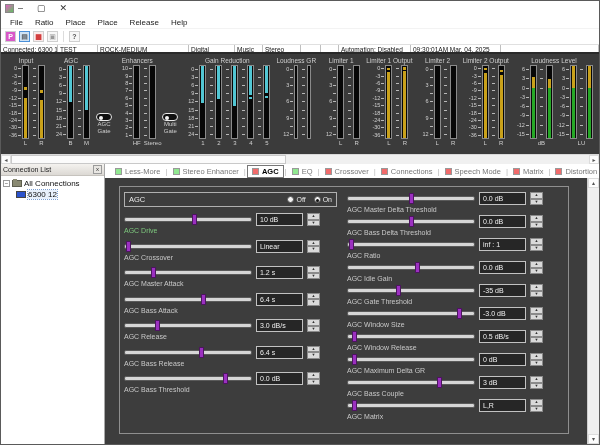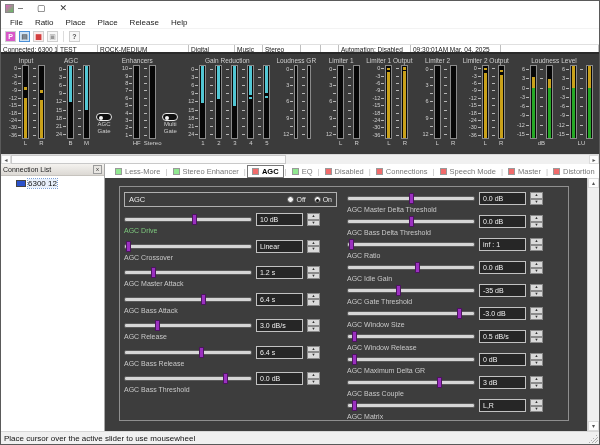--- a/index.html
+++ b/index.html
@@ -1346,20 +1346,25 @@
     <div class="harrow right">▸</div>
   </div>
 
   <div class="main">
     <div class="connpanel">
       <div class="connheader">
         <span class="conntitle">Connection List</span>
         <span class="connclose">x</span>
       </div>
       <div class="tree">
+        <div class="treerow">
+          <span class="expander">−</span>
+          <span class="foldericon"></span>
+          <span class="treelabel">All Connections</span>
+        </div>
         <div>
             <div class="treerow child selected">
               <span class="devicon blue"></span>
               <span class="treelabel">6300 12</span>
             </div>
           </div>
       </div>
     </div>
 
     <div class="tabarea">
@@ -1379,36 +1384,36 @@
             <span>AGC</span>
           </div>
           <span class="tabdiv">|</span>
           <div class="tab">
             <span class="sq" style="background: rgb(144, 232, 144);"></span>
             <span>EQ</span>
           </div>
           <span class="tabdiv">|</span>
           <div class="tab">
             <span class="sq" style="background: rgb(242, 107, 107);"></span>
-            <span>Disabled</span>
+            <span>Crossover</span>
           </div>
           <span class="tabdiv">|</span>
           <div class="tab">
             <span class="sq" style="background: rgb(242, 107, 107);"></span>
             <span>Connections</span>
           </div>
           <span class="tabdiv">|</span>
           <div class="tab">
             <span class="sq" style="background: rgb(242, 107, 107);"></span>
             <span>Speech Mode</span>
           </div>
           <span class="tabdiv">|</span>
           <div class="tab">
             <span class="sq" style="background: rgb(242, 107, 107);"></span>
-            <span>Master</span>
+            <span>Matrix</span>
           </div>
           <span class="tabdiv">|</span>
           <div class="tab">
             <span class="sq" style="background: rgb(242, 107, 107);"></span>
             <span>Distortion</span>
           </div>
         </div>
       <div class="contentwrap">
         <div class="innerframe">
           <div class="ctlcol left">
@@ -1649,18 +1654,14 @@
             </div>
         </div>
         <div class="vscroll">
           <div class="varrow up">▴</div>
           <div class="varrow down">▾</div>
         </div>
       </div>
     </div>
   </div>
 
-  <div class="statusbar">
-    <span>Place cursor over the active slider to use mousewheel</span>
-    <div class="grip"></div>
-  </div>
 
 </div>
 
 </body></html>

